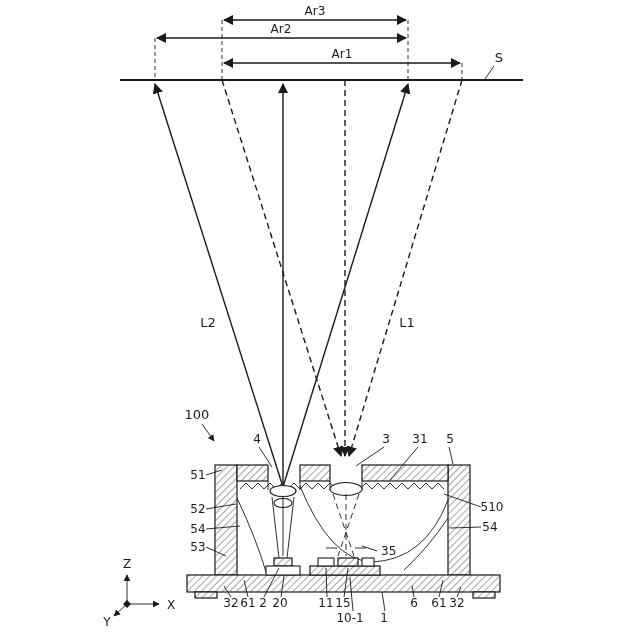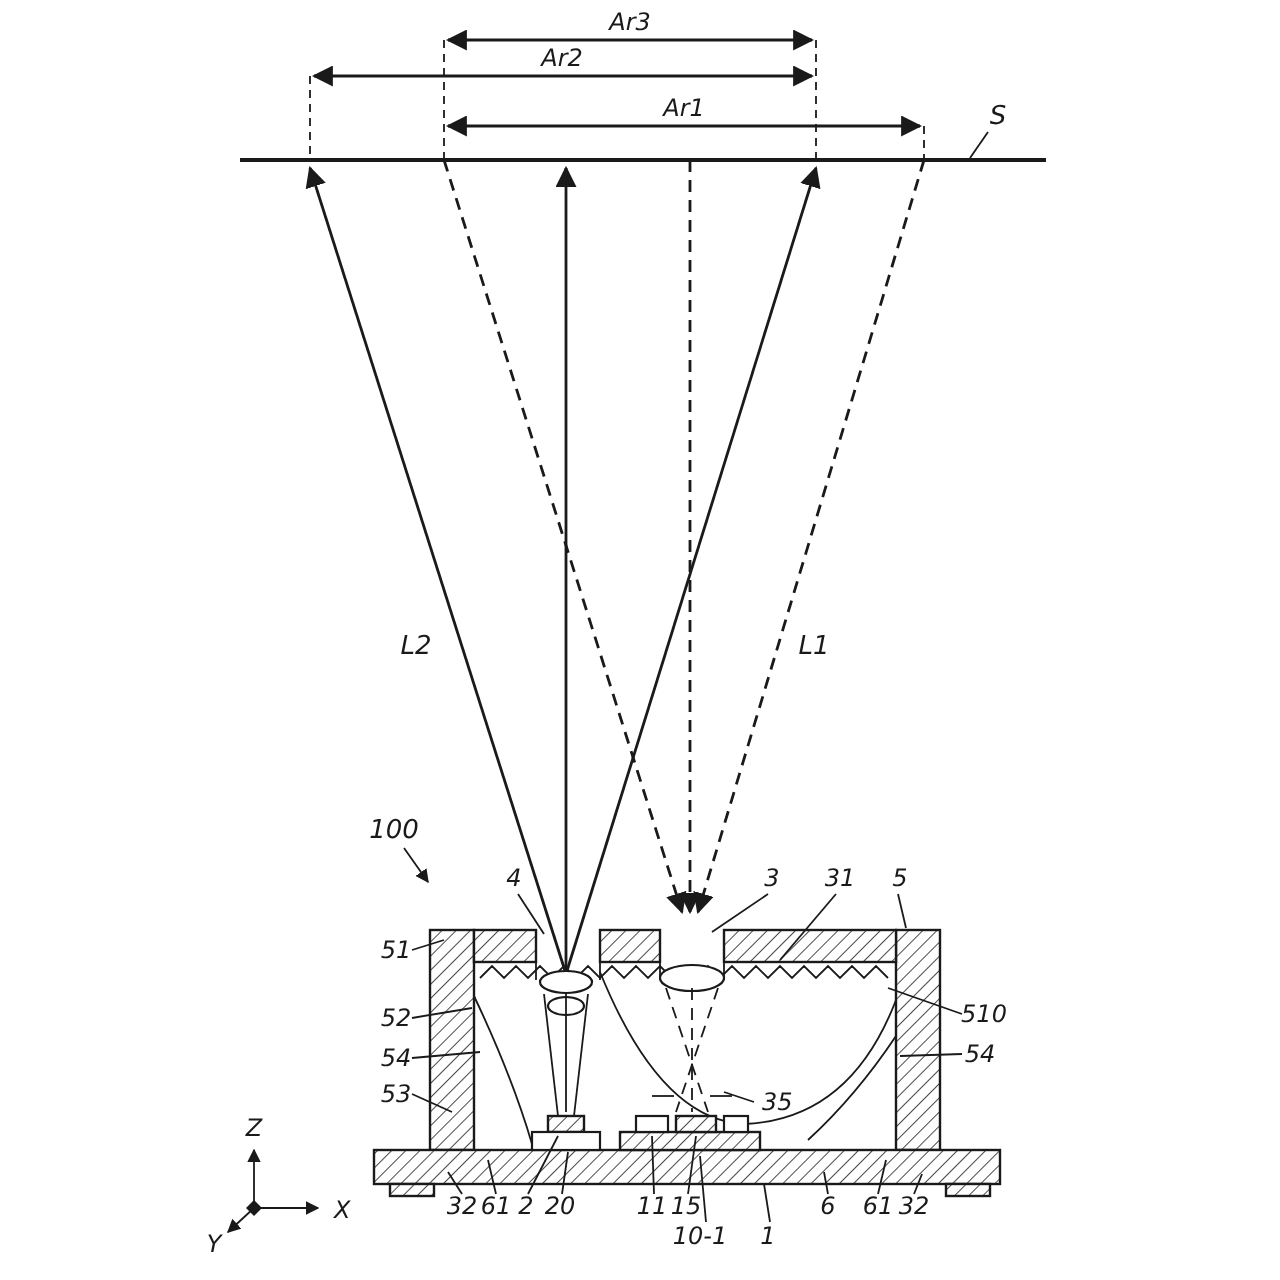--- a/index.html
+++ b/index.html
@@ -1,17 +1,17 @@
 <!DOCTYPE html>
 <html><head>
 <meta charset="utf-8">
 <style>
   html,body{margin:0;padding:0;background:#ffffff;}
   .stage{position:relative;width:525px;height:640px;background:#ffffff;overflow:hidden;
-         font-family:"DejaVu Sans", sans-serif;font-style:italic;}
+         font-family:"DejaVu Sans", sans-serif;}
   svg{display:block;}
   text{fill:#1a1a1a;font-family:"DejaVu Sans", sans-serif;font-size:12px;}
   .big{font-size:13px;}
   .thin{stroke:#1a1a1a;stroke-width:0.9;fill:none;}
   .med{stroke:#1a1a1a;stroke-width:1.4;fill:none;}
   .thick{stroke:#1a1a1a;stroke-width:2;fill:none;}
   .dash{stroke-dasharray:6 4;}
   .guide{stroke:#1a1a1a;stroke-width:0.9;stroke-dasharray:4 3;fill:none;}
   .hatched{fill:url(#hatch);stroke:#1a1a1a;stroke-width:1.2;}
   .plain{fill:#ffffff;stroke:#1a1a1a;stroke-width:1.1;}

